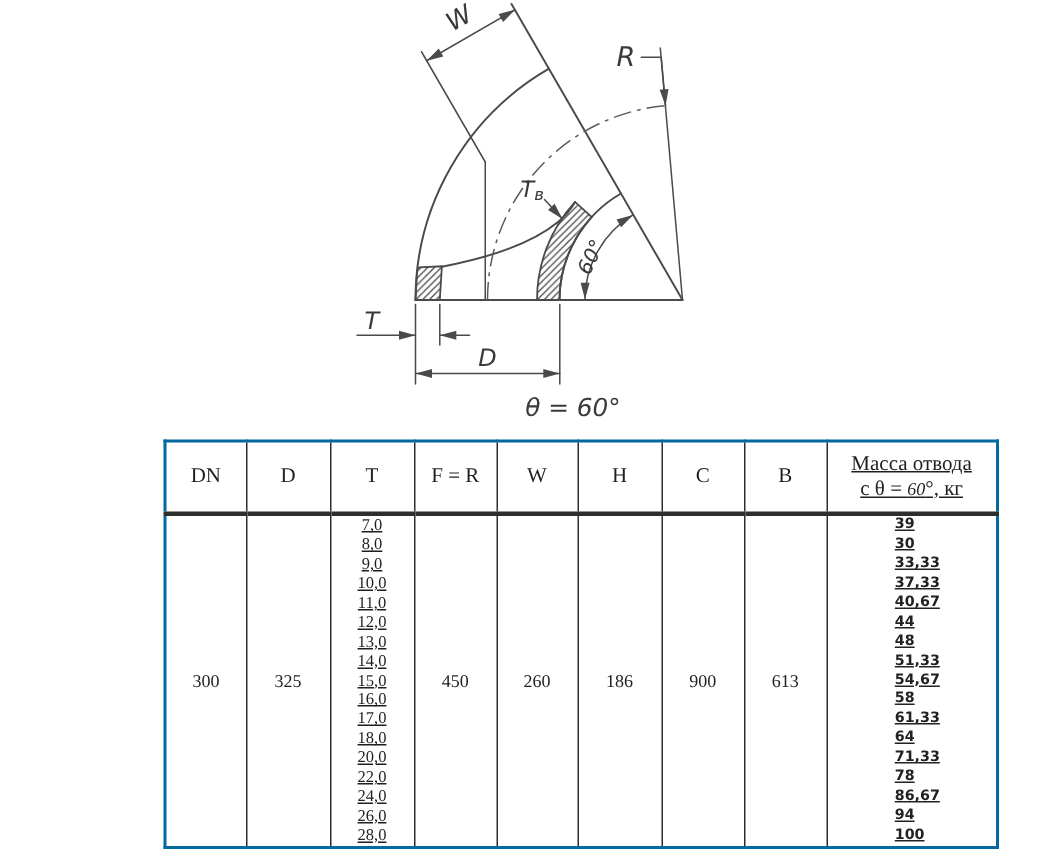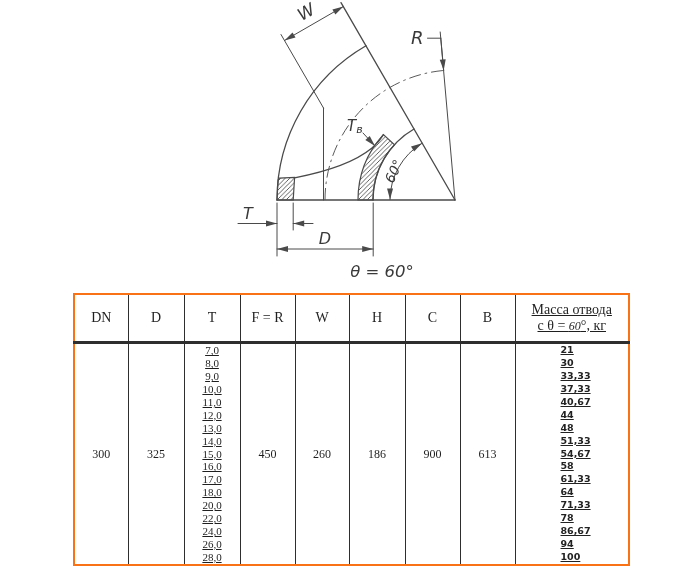--- a/index.html
+++ b/index.html
@@ -8,21 +8,21 @@
   
   #drawing{position:absolute;left:0;top:0;}
   .dline{stroke:#4a4a4a;stroke-width:1.3;fill:none;stroke-linecap:round;}
   .dthin{stroke:#4a4a4a;stroke-width:1;fill:none;stroke-linecap:round;}
   .dcl{stroke:#5a5a5a;stroke-width:1;fill:none;stroke-dasharray:12 4 2.5 4;}
   .dhatch{fill:url(#hatch);stroke:#4a4a4a;stroke-width:1.2;}
   .dtext{fill:#3a3a3a;font-family:"DejaVu Sans",sans-serif;font-style:italic;}
   
   #spec-table-wrap{position:absolute;left:73px;top:293px;}
   table.spec{border-collapse:collapse;table-layout:fixed;width:555px;background:#fff;
-             border:2px solid #f97316;color:#1f1f1f;}
+             border:2px solid #0369a1;color:#1f1f1f;margin-left:36px;}
   table.spec th,table.spec td{border:1.6px solid #2e2e2e;padding:0;text-align:center;
              font-weight:normal;overflow:hidden;}
   table.spec th{height:46px;font-size:14px;line-height:16px;border-bottom:3px solid #2e2e2e;}
   table.spec td{height:220px;vertical-align:middle;font-size:12px;}
   .mass-hdr{font-size:12.5px;line-height:15px;text-decoration:underline;}
   .mass-hdr .ang{font-style:italic;font-size:12px;}
   .stack{display:block;}
   .stack div{line-height:12.9px;font-size:11px;text-decoration:underline;}
   td.mass-cell .stack div{font-family:"DejaVu Sans",sans-serif;font-weight:bold;font-size:9.5px;
              text-align:left;padding-left:45px;color:#222;}
@@ -149,21 +149,21 @@
                 <div>28,0</div>
               </span>
             </td>
           <td>450</td>
           <td>260</td>
           <td>186</td>
           <td>900</td>
           <td>613</td>
           <td class="mass-cell">
               <span class="stack">
-                <div>21</div>
+                <div>39</div>
                 <div>30</div>
                 <div>33,33</div>
                 <div>37,33</div>
                 <div>40,67</div>
                 <div>44</div>
                 <div>48</div>
                 <div>51,33</div>
                 <div>54,67</div>
                 <div>58</div>
                 <div>61,33</div>

